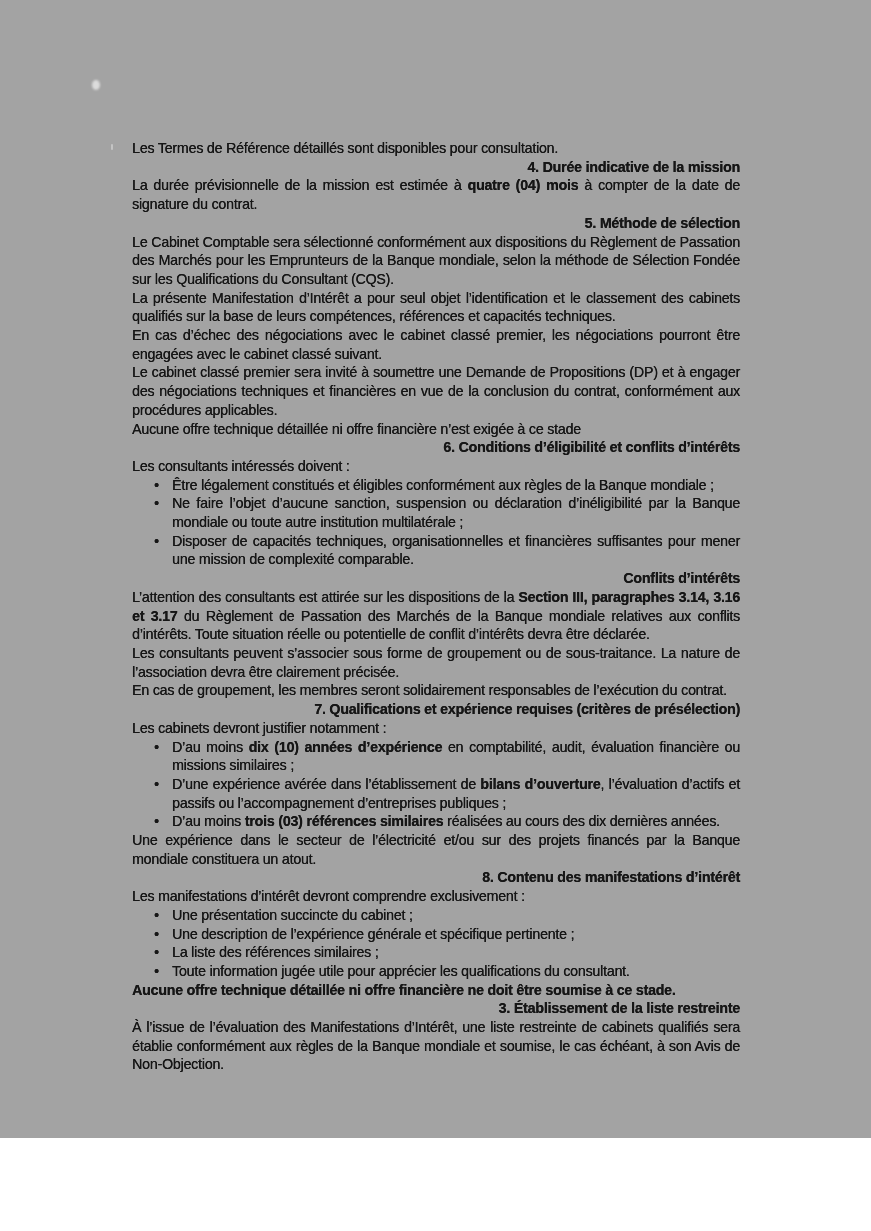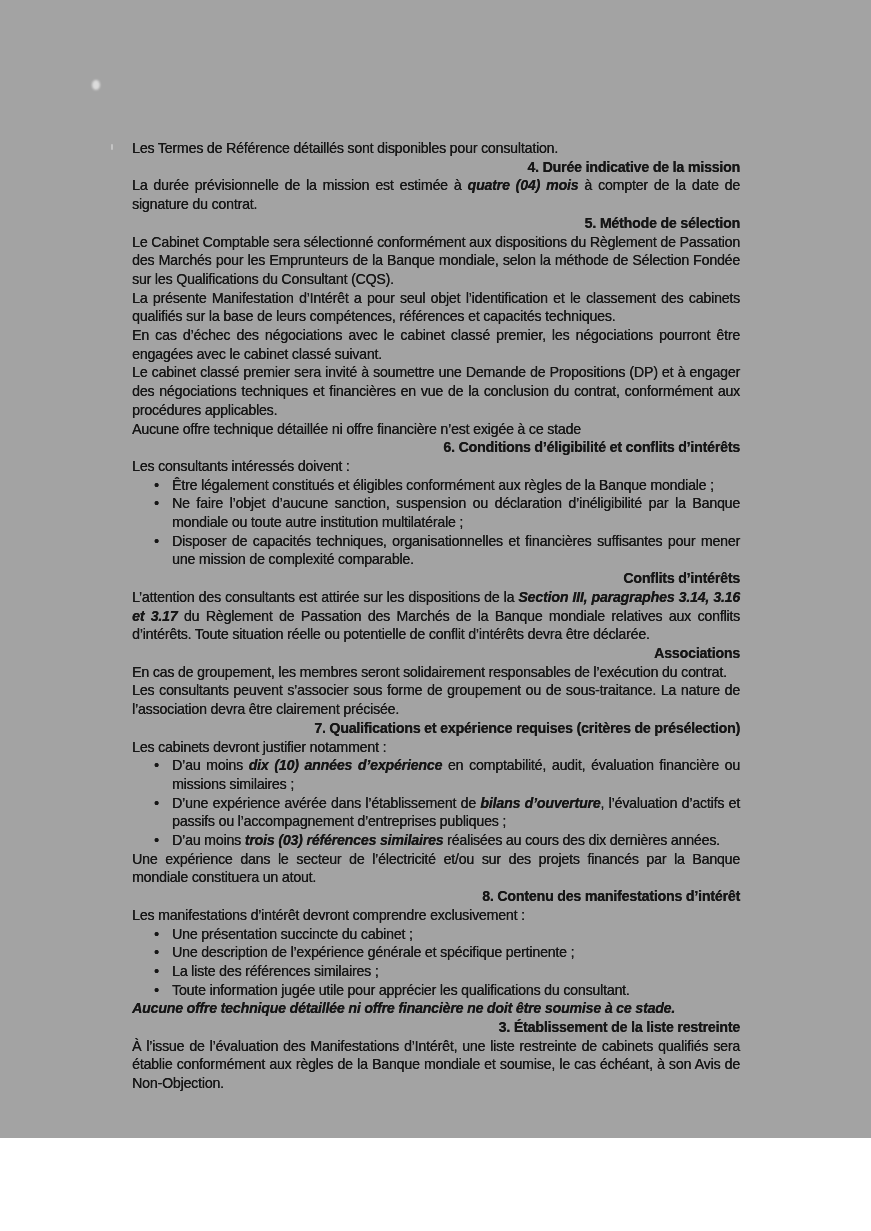--- a/index.html
+++ b/index.html
@@ -31,21 +31,20 @@
   .para, .heading {
     margin: 0;
     padding: 0;
   }
   .heading {
     font-weight: 700;
     text-align: right;
   }
   .b {
     font-weight: 700;
-    font-style: italic;
   }
   .bullet {
     display: flex;
     padding-left: 22px;
   }
   .dot {
     flex: 0 0 18px;
     width: 18px;
     text-align: left;
   }
@@ -99,23 +98,22 @@
       <div class="bullet">
         <span class="dot">•</span>
         <span class="bullet-text"><span class="seg">Ne faire l’objet d’aucune sanction, suspension ou déclaration d’inéligibilité par la Banque mondiale ou toute autre institution multilatérale ;</span></span>
       </div>
       <div class="bullet">
         <span class="dot">•</span>
         <span class="bullet-text"><span class="seg">Disposer de capacités techniques, organisationnelles et financières suffisantes pour mener une mission de complexité comparable.</span></span>
       </div>
       <p class="heading"><span class="seg">Conflits d’intérêts</span></p>
       <p class="para"><span class="seg">L’attention des consultants est attirée sur les dispositions de la </span><span class="seg b">Section III, paragraphes 3.14, 3.16 et 3.17</span><span class="seg"> du Règlement de Passation des Marchés de la Banque mondiale relatives aux conflits d’intérêts. Toute situation réelle ou potentielle de conflit d’intérêts devra être déclarée.</span></p>
-      <p class="heading"><span class="seg">Associations</span></p>
+      <p class="para"><span class="seg">Les consultants peuvent s’associer sous forme de groupement ou de sous-traitance. La nature de l’association devra être clairement précisée.</span></p>
       <p class="para"><span class="seg">En cas de groupement, les membres seront solidairement responsables de l’exécution du contrat.</span></p>
-      <p class="para"><span class="seg">Les consultants peuvent s’associer sous forme de groupement ou de sous-traitance. La nature de l’association devra être clairement précisée.</span></p>
       <p class="heading"><span class="seg">7. Qualifications et expérience requises (critères de présélection)</span></p>
       <p class="para"><span class="seg">Les cabinets devront justifier notamment :</span></p>
       <div class="bullet">
         <span class="dot">•</span>
         <span class="bullet-text"><span class="seg">D’au moins </span><span class="seg b">dix (10) années d’expérience</span><span class="seg"> en comptabilité, audit, évaluation financière ou missions similaires ;</span></span>
       </div>
       <div class="bullet">
         <span class="dot">•</span>
         <span class="bullet-text"><span class="seg">D’une expérience avérée dans l’établissement de </span><span class="seg b">bilans d’ouverture</span><span class="seg">, l’évaluation d’actifs et passifs ou l’accompagnement d’entreprises publiques ;</span></span>
       </div>

